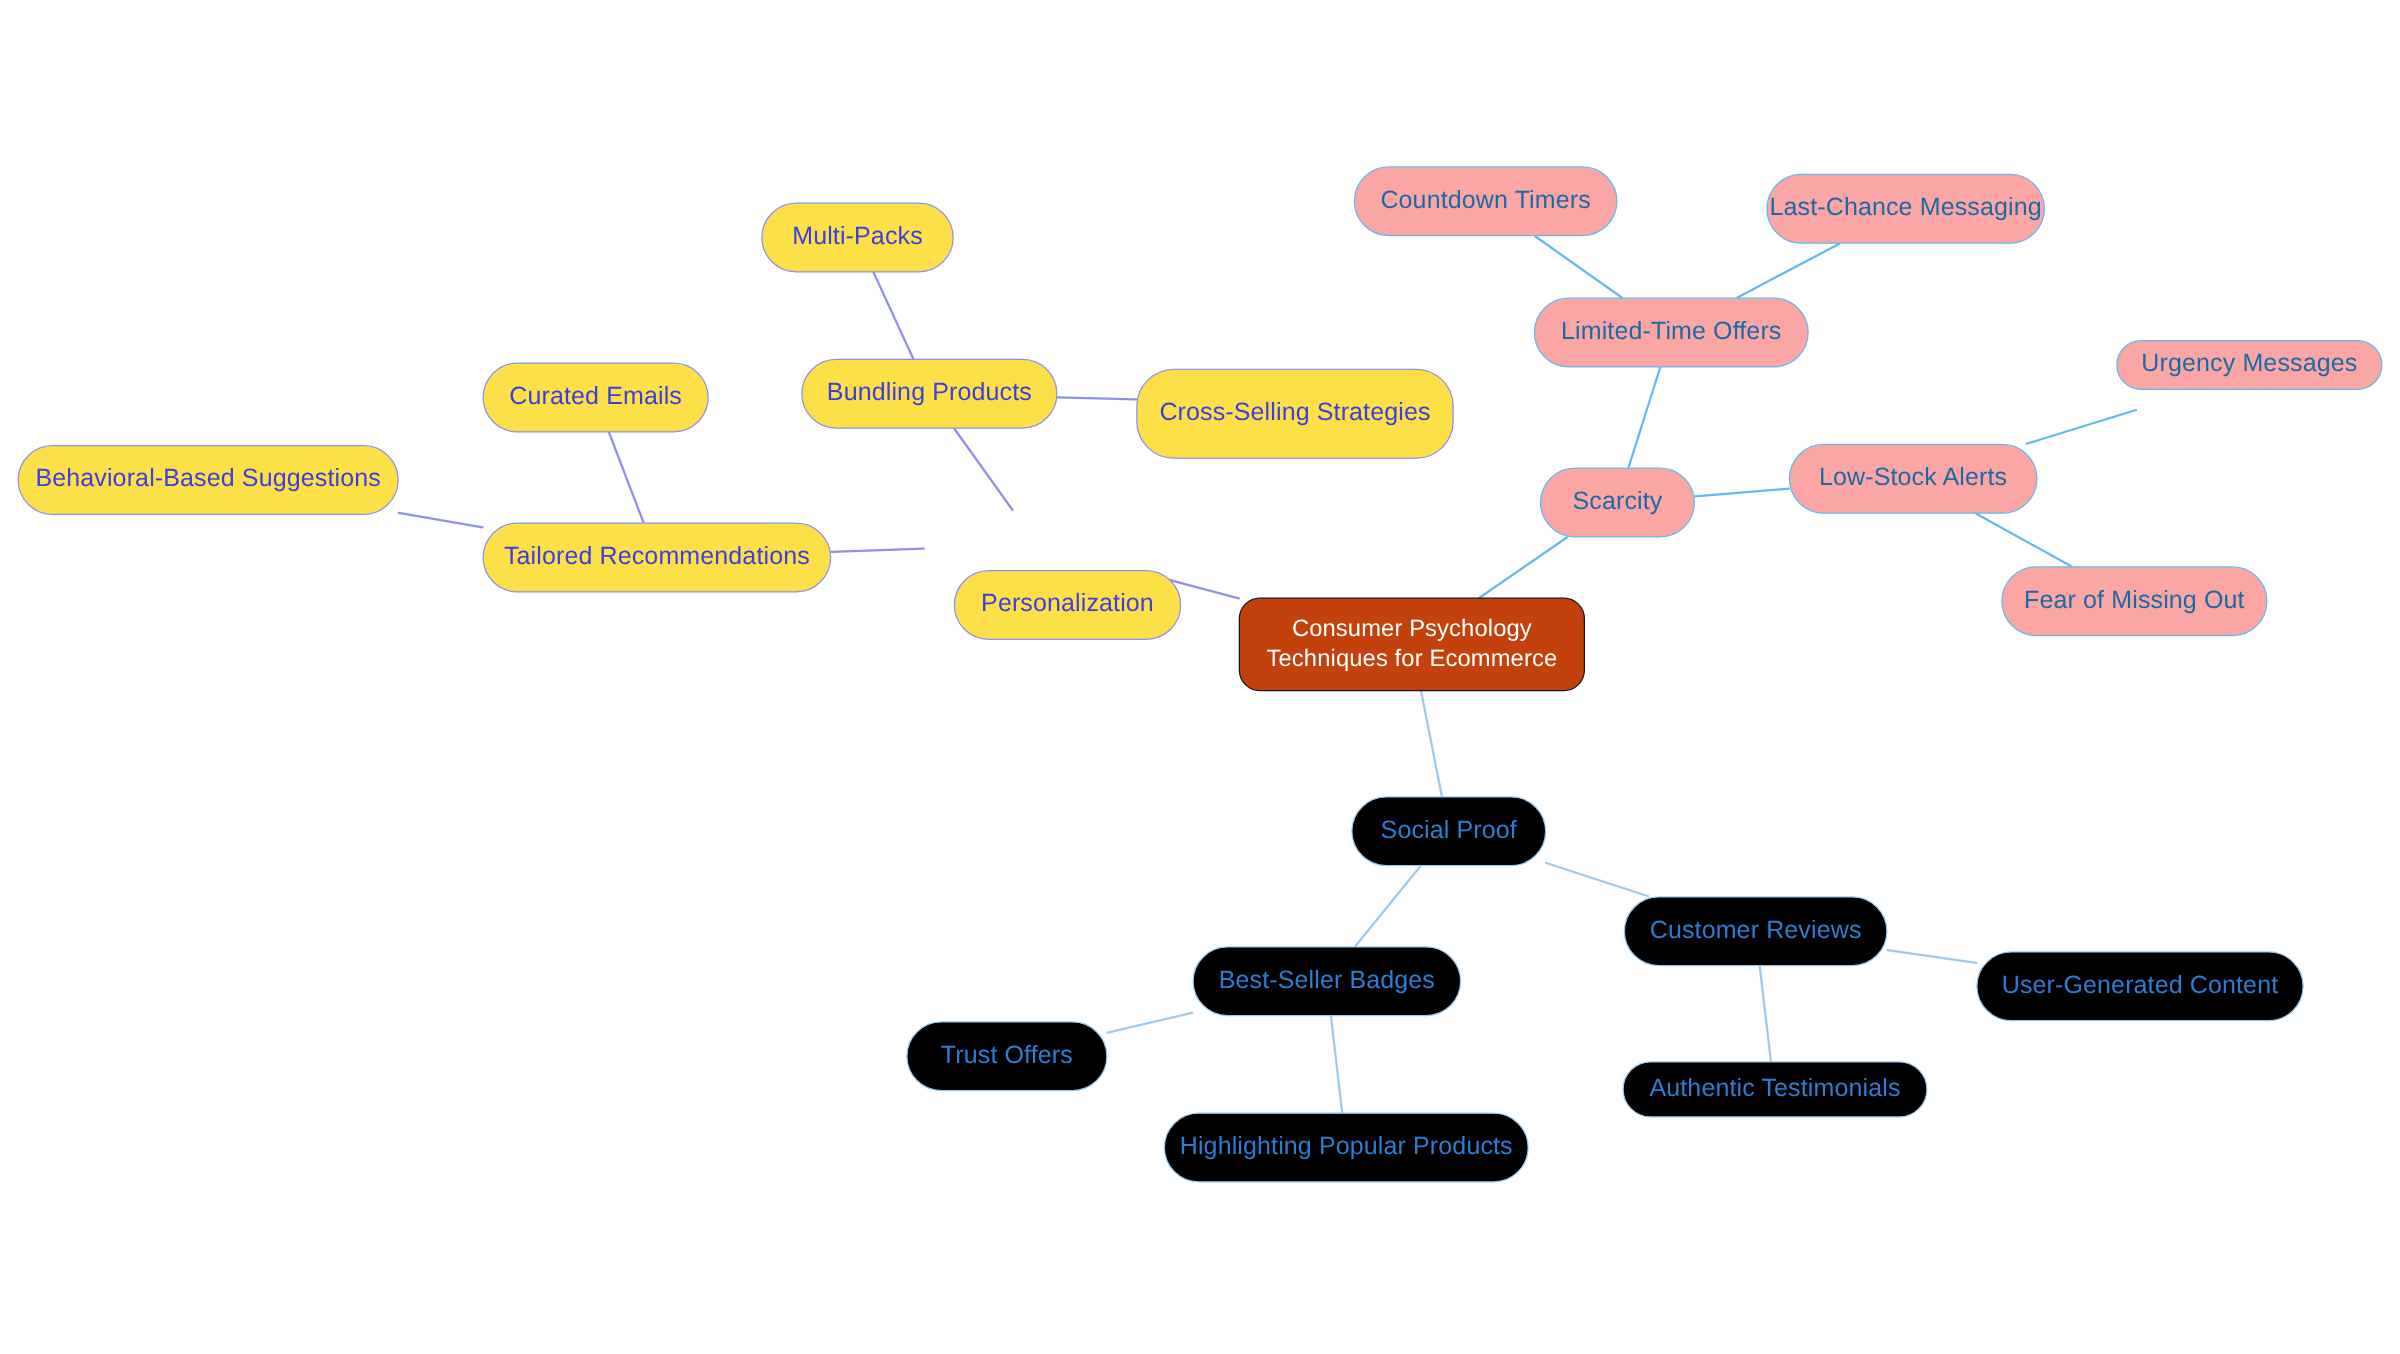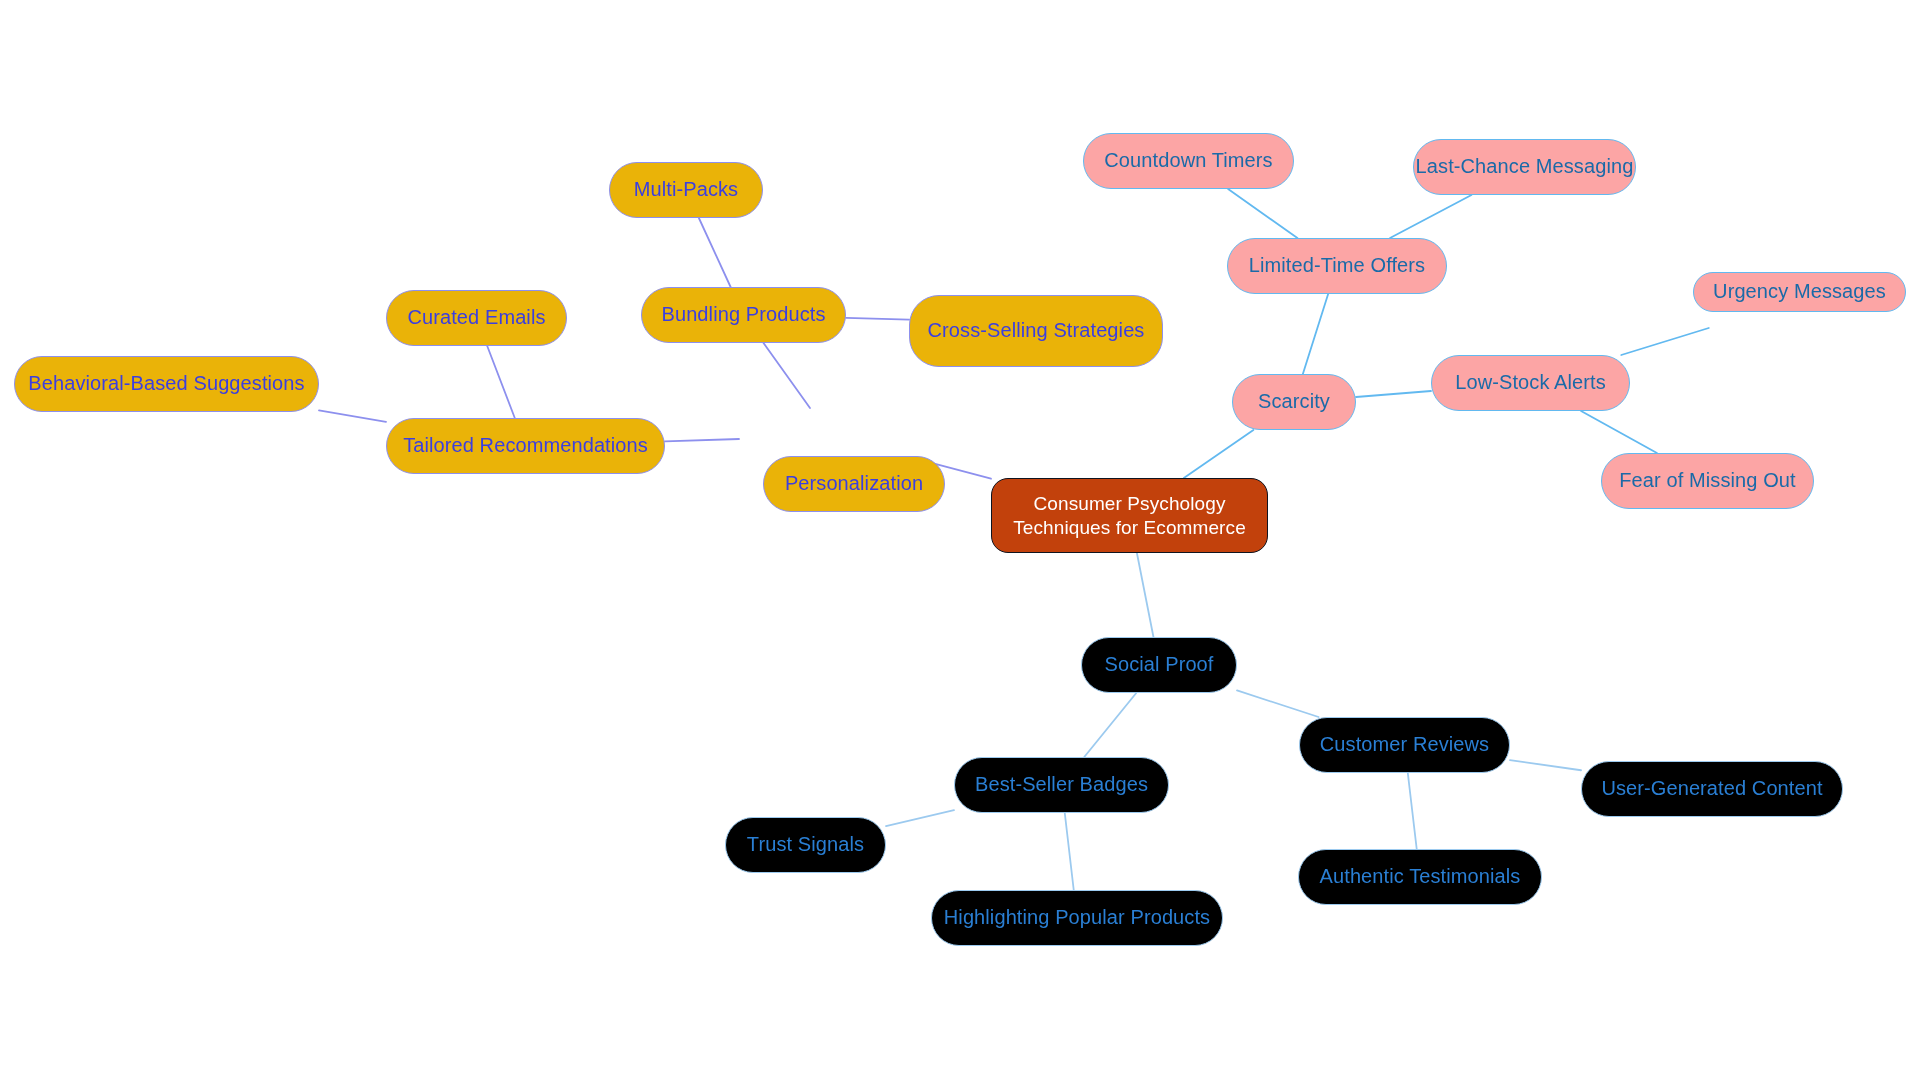--- a/index.html
+++ b/index.html
@@ -41,21 +41,21 @@
   
   .node.root {
     background: #c2410c;
     border-color: #0f1420;
     color: #ffffff;
     border-radius: 17px;
     font-size: 19px;
   }
   
   .node.purple {
-    background: #eab308;
+    background: #fde047;
     border-color: #8d90ee;
     color: #3b3fe0;
     border-radius: 30px;
     font-size: 20px;
   }
   
   .node.blue {
     background: #fca5a5;
     border-color: #62b9f0;
     color: #1a6aa8;
@@ -109,19 +109,19 @@
       <div class="node purple" style="left: 909px; top: 295px; width: 254px; height: 72px; justify-content: center;"><span>Cross-Selling Strategies</span></div>
       <div class="node blue" style="left: 1232px; top: 374px; width: 124px; height: 56px;"><span>Scarcity</span></div>
       <div class="node blue" style="left: 1227px; top: 238px; width: 220px; height: 56px;"><span>Limited-Time Offers</span></div>
       <div class="node blue" style="left: 1083px; top: 133px; width: 211px; height: 56px;"><span>Countdown Timers</span></div>
       <div class="node blue" style="left: 1413px; top: 139px; width: 223px; height: 56px;"><span>Last-Chance Messaging</span></div>
       <div class="node blue" style="left: 1431px; top: 355px; width: 199px; height: 56px;"><span>Low-Stock Alerts</span></div>
       <div class="node blue" style="left: 1693px; top: 272px; width: 213px; height: 40px;"><span>Urgency Messages</span></div>
       <div class="node blue" style="left: 1601px; top: 453px; width: 213px; height: 56px;"><span>Fear of Missing Out</span></div>
       <div class="node paleblue" style="left: 1081px; top: 637px; width: 156px; height: 56px;"><span>Social Proof</span></div>
       <div class="node paleblue" style="left: 954px; top: 757px; width: 215px; height: 56px;"><span>Best-Seller Badges</span></div>
-      <div class="node paleblue" style="left: 725px; top: 817px; width: 161px; height: 56px;"><span>Trust Signals</span></div>
+      <div class="node paleblue" style="left: 725px; top: 817px; width: 161px; height: 56px;"><span>Trust Offers</span></div>
       <div class="node paleblue" style="left: 931px; top: 890px; width: 292px; height: 56px;"><span>Highlighting Popular Products</span></div>
       <div class="node paleblue" style="left: 1299px; top: 717px; width: 211px; height: 56px;"><span>Customer Reviews</span></div>
       <div class="node paleblue" style="left: 1581px; top: 761px; width: 262px; height: 56px;"><span>User-Generated Content</span></div>
-      <div class="node paleblue" style="left: 1298px; top: 849px; width: 244px; height: 56px; justify-content: center;"><span>Authentic Testimonials</span></div>
+      <div class="node paleblue" style="left: 1298px; top: 849px; width: 244px; height: 45px; justify-content: center;"><span>Authentic Testimonials</span></div>
     </div>
 </div>
 
 </body></html>

